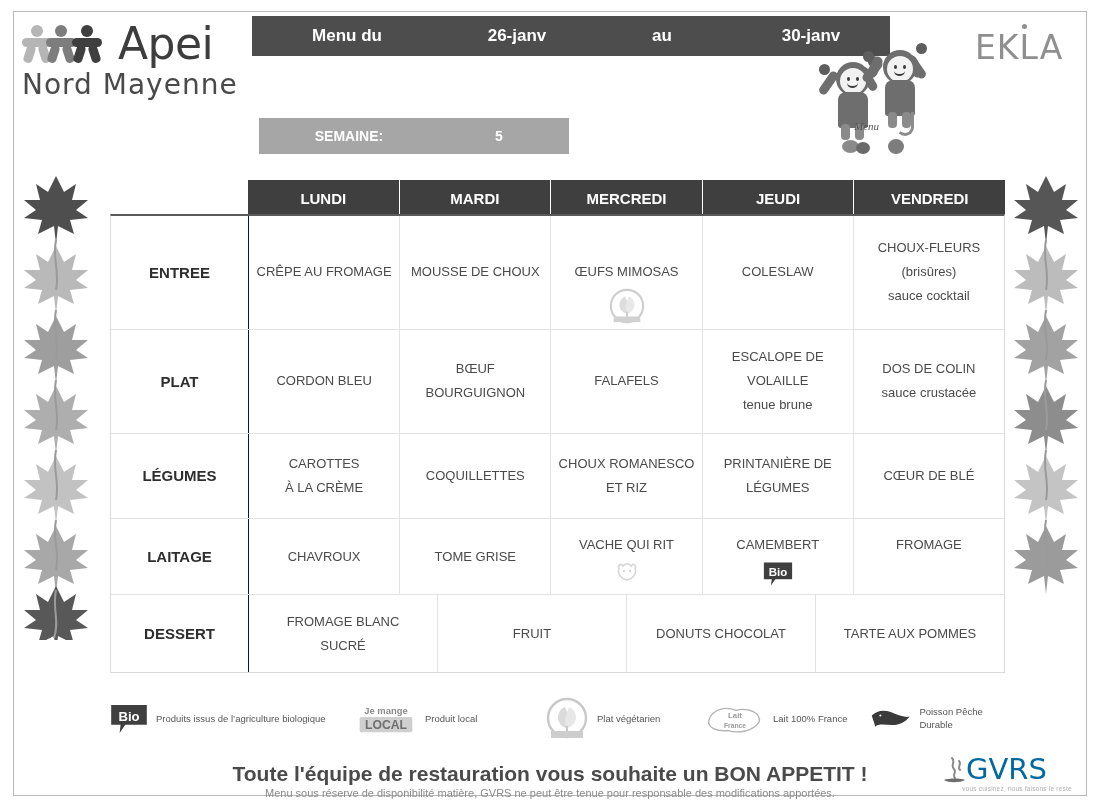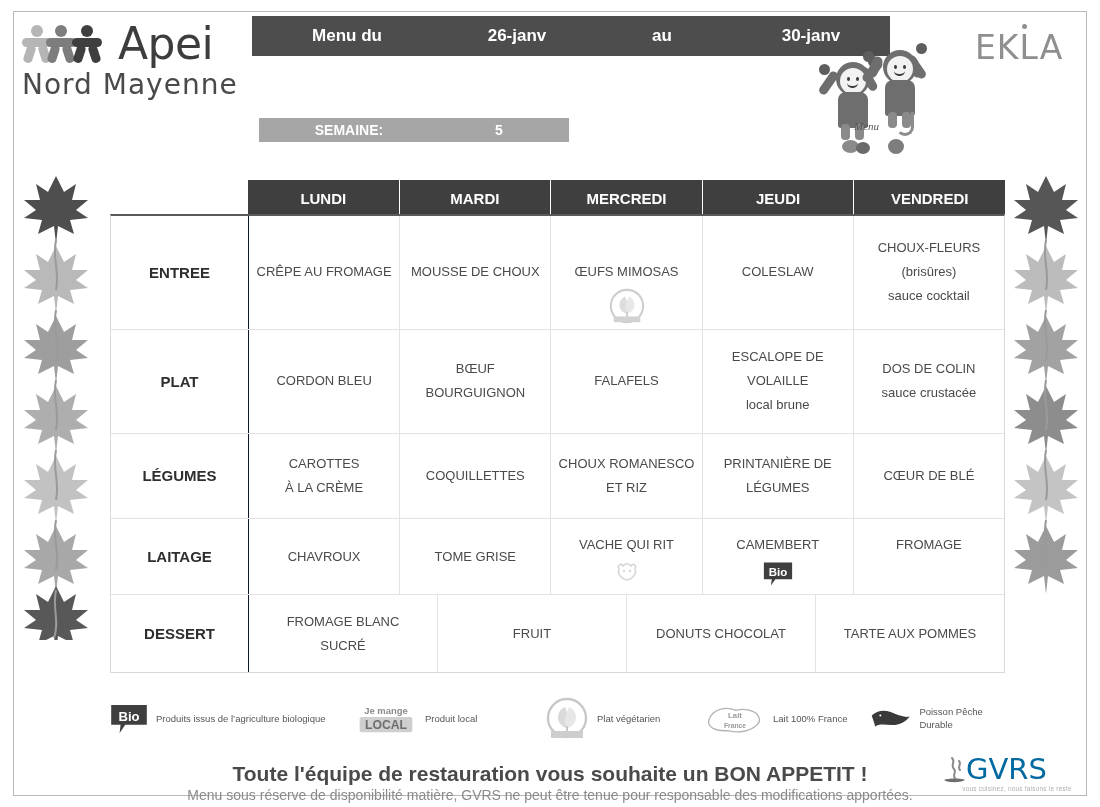--- a/index.html
+++ b/index.html
@@ -46,21 +46,21 @@
     color: #ffffff; font-weight: bold; font-size: 17px;
     text-align: center; font-family: "Liberation Sans", sans-serif;
   }
   .mb-label  { width: 190px; }
   .mb-date1  { width: 150px; }
   .mb-au     { width: 140px; }
   .mb-date2  { width: 158px; }
 
   .semaine-bar {
     position: absolute; left: 259px; top: 118px;
-    width: 310px; height: 24px; background: #a6a6a6;
+    width: 310px; height: 36px; background: #a6a6a6;
     display: flex; align-items: center;
   }
   .semaine-bar span {
     color: #ffffff; font-weight: bold; font-size: 14px;
     text-align: center;
   }
   .sb-label { width: 180px; }
   .sb-value { width: 120px; }
 
   
@@ -165,21 +165,21 @@
   .ic-veg { width: 44px; height: 44px; opacity: .55; }
   .ic-lait { width: 60px; height: 34px; opacity: .75; }
   .ic-fish { width: 48px; height: 26px; }
 
   
   .footer { position: absolute; left: 0; top: 762px; width: 1100px; text-align: center; }
   .footer-main {
     font-size: 21px; font-weight: bold; color: #4a4a4a;
     font-family: "Liberation Sans", sans-serif;
   }
-  .footer-sub { font-size: 14px; color: #8a8a8a; margin-top: 1px; }
+  .footer-sub { font-size: 11px; color: #8a8a8a; margin-top: 1px; }
 
   .gvrs { position: absolute; left: 942px; top: 754px; width: 150px; }
   .gvrs-word {
     font-size: 29px; color: #0369a1; letter-spacing: 0px;
     font-family: "DejaVu Sans", sans-serif; margin-left: 24px; line-height: 30px;
   }
   .gvrs-tag { font-size: 6.5px; color: #b0b0b0; text-align: center; margin-top: 1px; letter-spacing: .2px; }
   .gvrs-steam { position: absolute; left: 0px; top: 2px; width: 26px; height: 28px; }
 </style>
 </head>
@@ -356,21 +356,21 @@
     </div>
     <div class="cell">
       <div class="line">BŒUF BOURGUIGNON</div>
     </div>
     <div class="cell">
       <div class="line">FALAFELS</div>
     </div>
     <div class="cell">
       <div class="line">ESCALOPE DE</div>
       <div class="line">VOLAILLE</div>
-      <div class="line">local brune</div>
+      <div class="line">tenue brune</div>
     </div>
     <div class="cell">
       <div class="line">DOS DE COLIN</div>
       <div class="line">sauce crustacée</div>
     </div>
   </div>
 
   <div class="row r-legumes">
     <div class="cat">LÉGUMES</div>
     <div class="cell">

